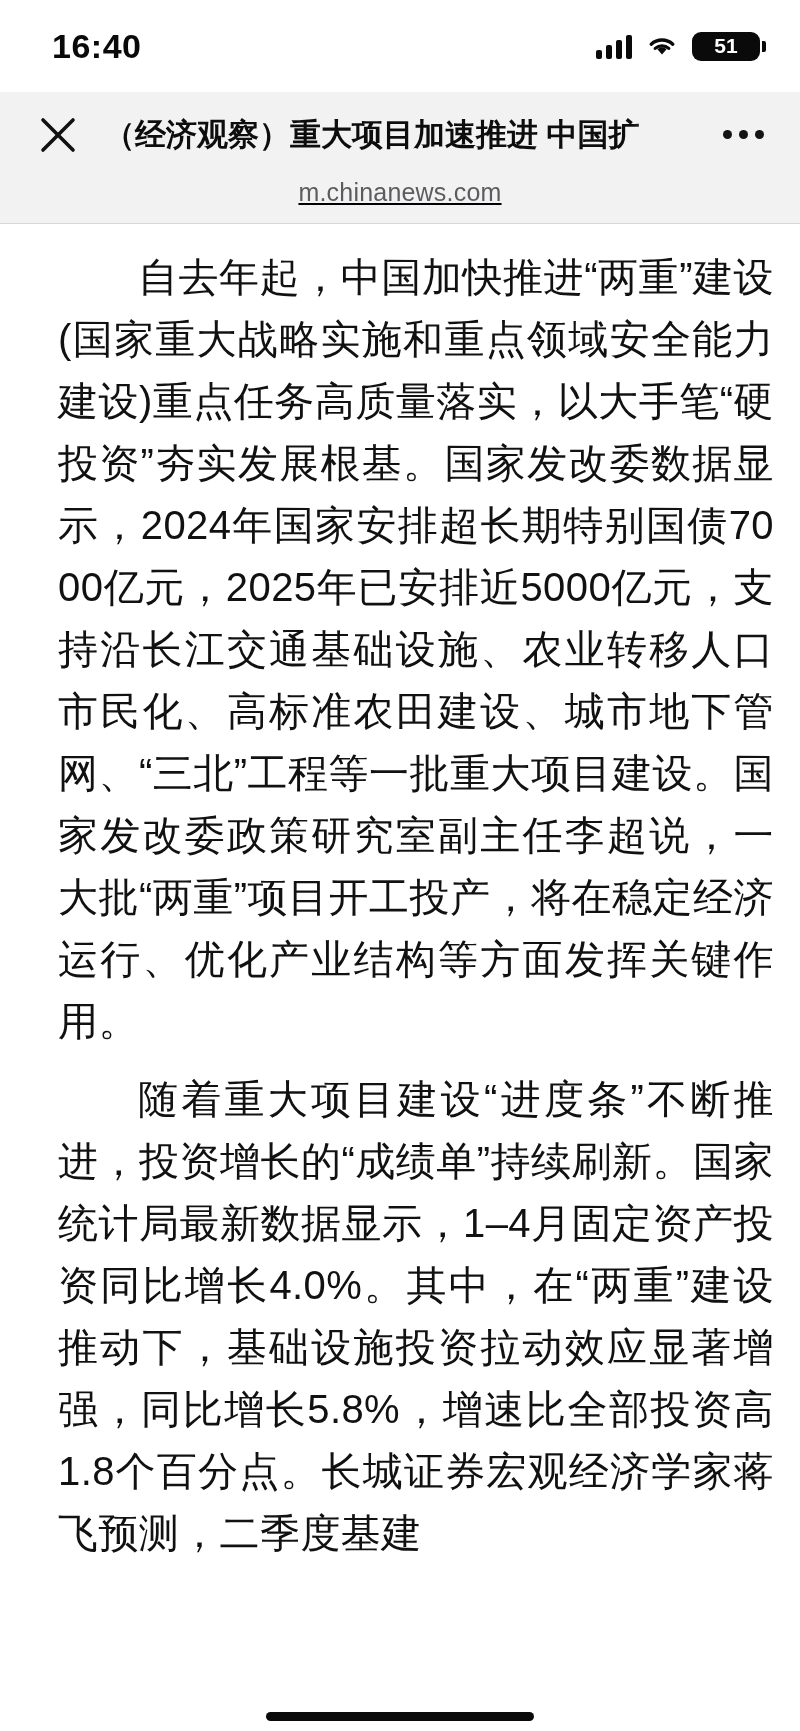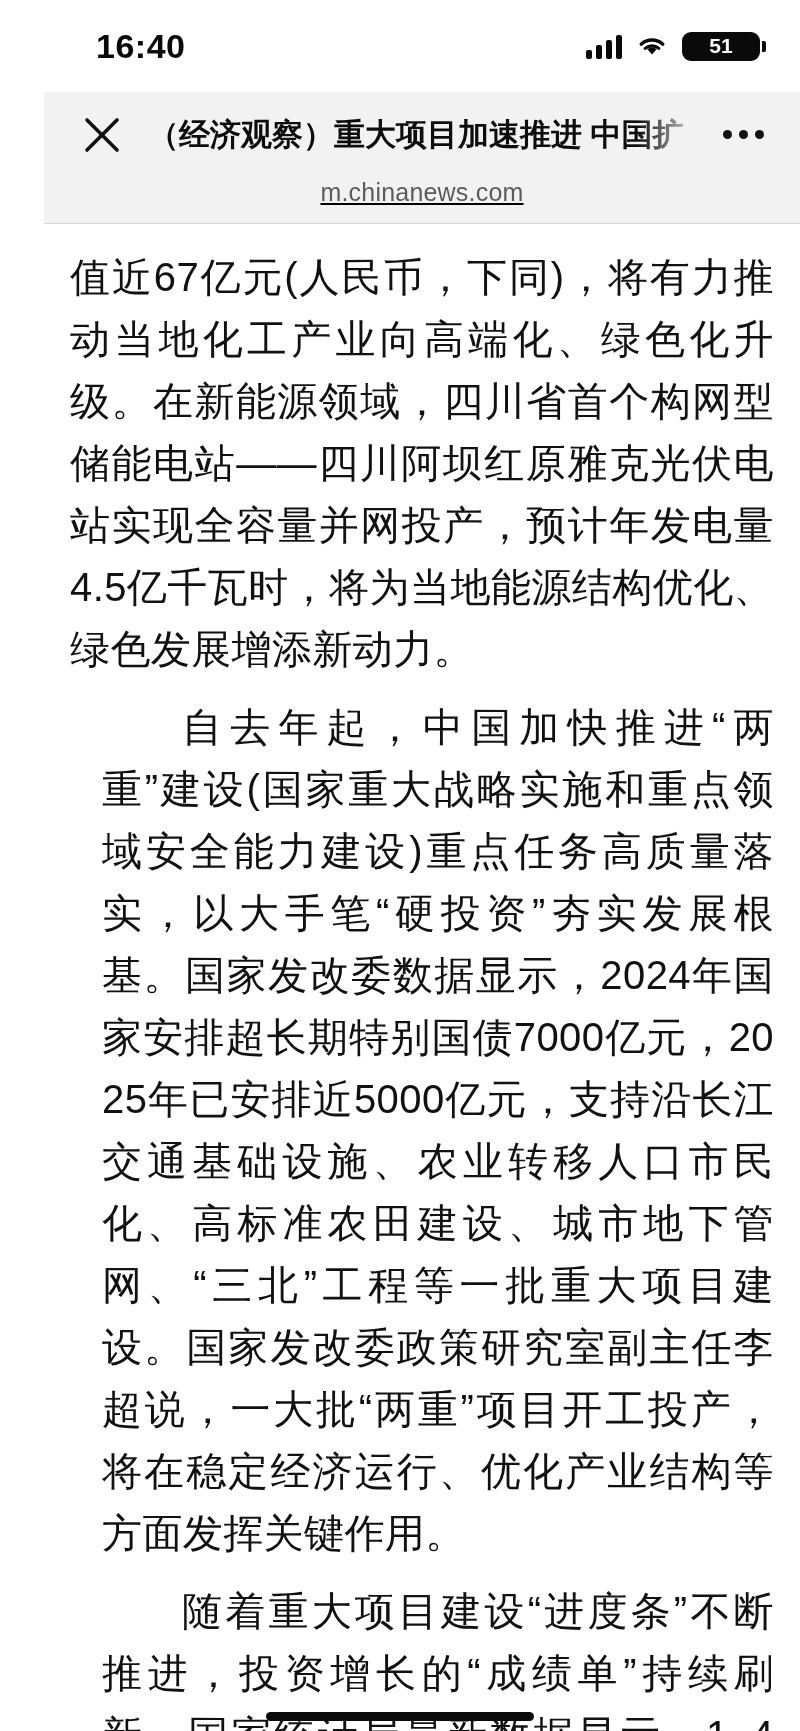--- a/index.html
+++ b/index.html
@@ -10,21 +10,20 @@
     font-family: "Liberation Sans", sans-serif;
     overflow: hidden;
   }
   .phone {
     position: relative;
     width: 800px;
     height: 1731px;
     background: #ffffff;
     display: flex;
     flex-direction: column;
-    padding-left: 44px;
   }
 
   
   .status-bar {
     height: 92px;
     flex: 0 0 92px;
     display: flex;
     align-items: center;
     justify-content: space-between;
     padding: 0 40px 0 52px;
@@ -57,21 +56,21 @@
   }
   .signal i:nth-child(1) { height: 9px; }
   .signal i:nth-child(2) { height: 14px; }
   .signal i:nth-child(3) { height: 19px; }
   .signal i:nth-child(4) { height: 24px; }
 
   .wifi { width: 32px; height: 24px; position: relative; }
   .wifi svg { display:block; }
 
   .battery {
-    width: 78px;
+    width: 68px;
     height: 29px;
     border-radius: 9px;
     background: #0a0a0a;
     color: #ffffff;
     font-size: 21px;
     font-weight: 700;
     display: flex;
     align-items: center;
     justify-content: center;
     position: relative;
@@ -233,19 +232,18 @@
         <i></i>
         <i></i>
     </div>
   </div>
   <div class="url-row">
     <div class="url-text">m.chinanews.com</div>
   </div>
   <div class="bar-divider"></div>
 
   <div class="article">
-    <p class="para">值近67亿元(人民币，下同)，将有力推动当地化工产业向高端化、绿色化升级。在新能源领域，四川省首个构网型储能电站——四川阿坝红原雅克光伏电站实现全容量并网投产，预计年发电量4.5亿千瓦时，将为当地能源结构优化、绿色发展增添新动力。</p>
     <p class="para indent">自去年起，中国加快推进“两重”建设(国家重大战略实施和重点领域安全能力建设)重点任务高质量落实，以大手笔“硬投资”夯实发展根基。国家发改委数据显示，2024年国家安排超长期特别国债7000亿元，2025年已安排近5000亿元，支持沿长江交通基础设施、农业转移人口市民化、高标准农田建设、城市地下管网、“三北”工程等一批重大项目建设。国家发改委政策研究室副主任李超说，一大批“两重”项目开工投产，将在稳定经济运行、优化产业结构等方面发挥关键作用。</p>
     <p class="para indent">随着重大项目建设“进度条”不断推进，投资增长的“成绩单”持续刷新。国家统计局最新数据显示，1–4月固定资产投资同比增长4.0%。其中，在“两重”建设推动下，基础设施投资拉动效应显著增强，同比增长5.8%，增速比全部投资高1.8个百分点。长城证券宏观经济学家蒋飞预测，二季度基建</p>
   </div>
 
   <div class="home-indicator"></div>
 </div>
 
 </body></html>

